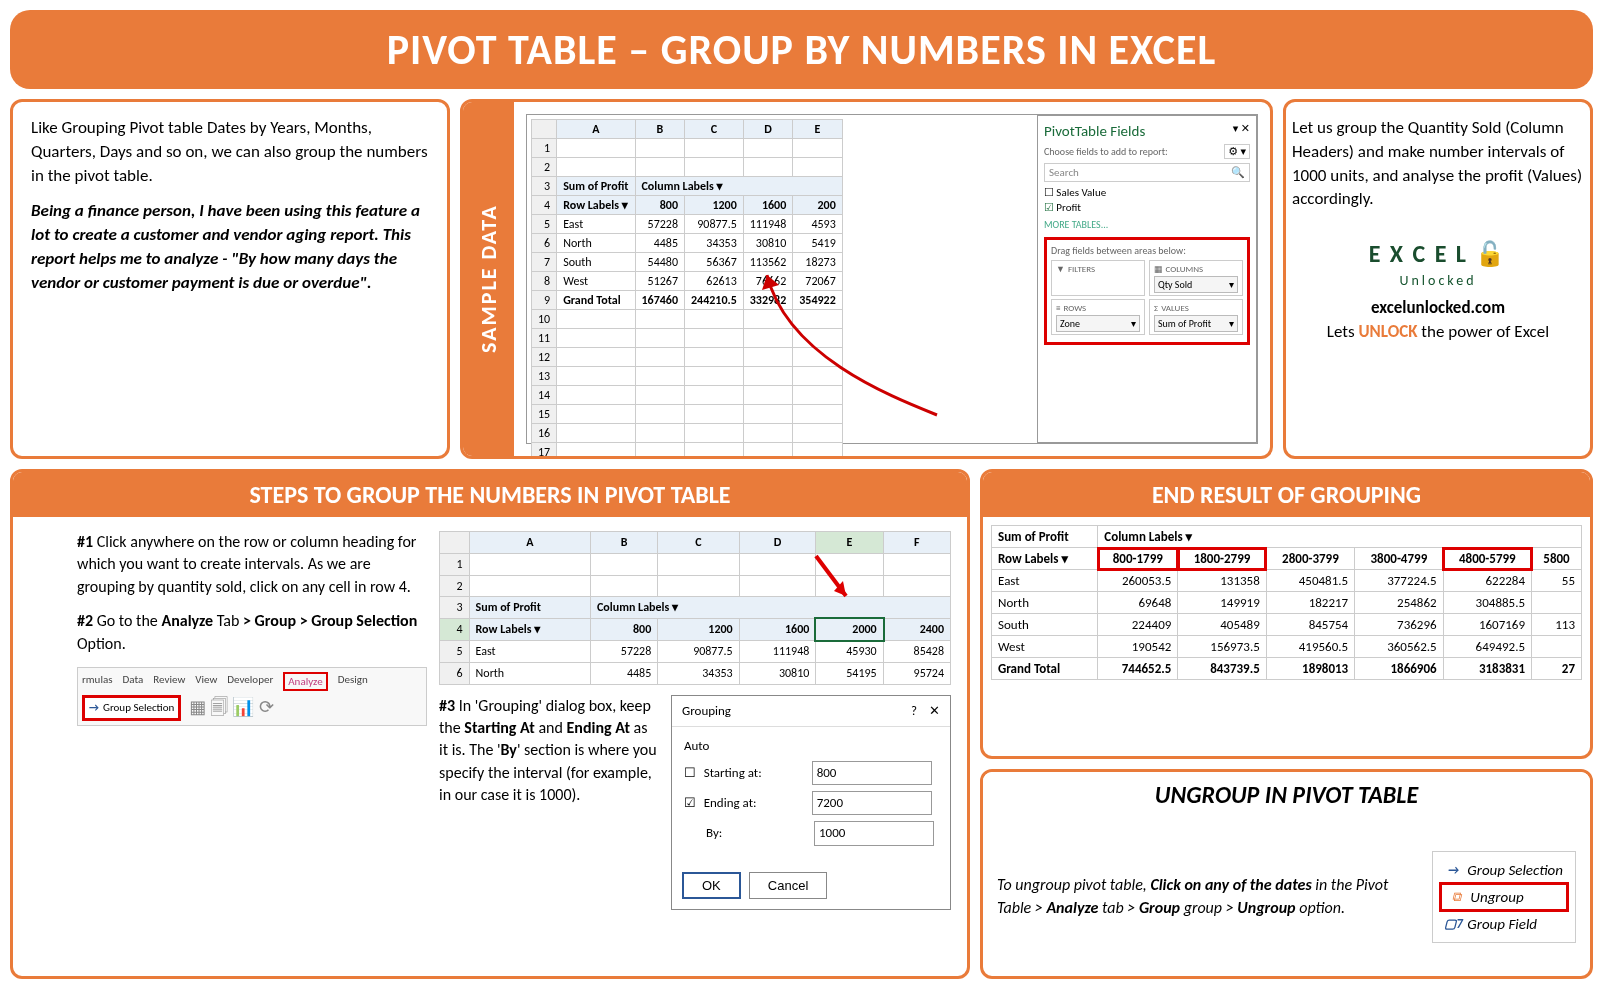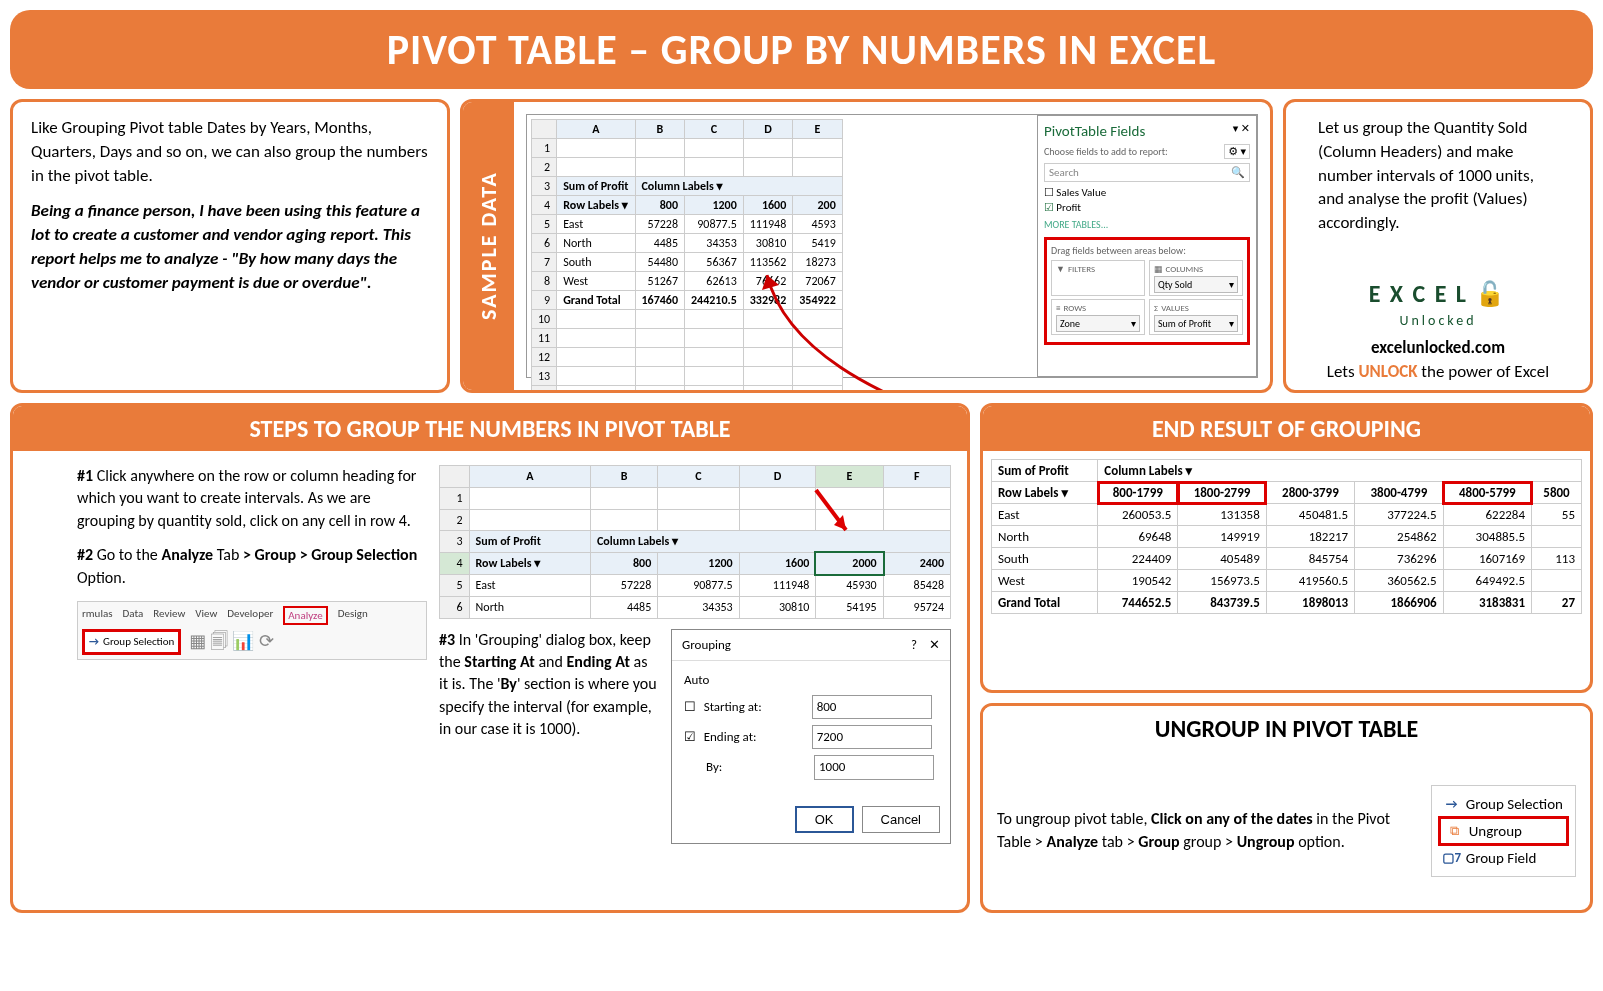--- a/index.html
+++ b/index.html
@@ -16,58 +16,58 @@
     background: #e97b3a;
     color: #fff;
     font-weight: 800;
     font-size: 42px;
     text-align: center;
     padding: 14px 0;
     border-radius: 20px;
     margin-bottom: 10px;
     letter-spacing: 1px;
   }
-  .row1 { display: flex; gap: 10px; height: 294px; margin-bottom: 10px;}
+  .row1 { display: flex; gap: 10px; height: 360px; margin-bottom: 10px;}
   .panel { border: 3px solid #e97b3a; border-radius: 12px; background: #fff; }
   .intro-panel { flex: 0 0 440px; padding: 14px 18px; font-size: 17px; line-height: 1.4;}
   .intro-panel p { margin-bottom: 12px; }
   .italic-bold { font-style: italic; font-weight: 700; }
   .sample-panel { flex: 1; display: flex; overflow: hidden;}
   .sample-tab {
     background: #e97b3a;
     color: #fff;
     font-weight: 800;
     font-size: 22px;
     writing-mode: vertical-rl;
     transform: rotate(180deg);
     text-align: center;
     padding: 10px 12px;
     letter-spacing: 2px;
   }
   .sample-body { flex: 1; display:flex; padding: 12px; gap: 8px;}
   .excel-img { flex: 1; border: 1px solid #999; background:#fff; display:flex; font-size:12px;}
-  .right-panel { flex: 0 0 310px; padding: 14px 32px; font-size: 17px; line-height: 1.4;}
-  .logo-block { text-align: center; margin-top: 42px; }
+  .right-panel { flex: 0 0 310px; padding: 14px 6px; font-size: 17px; line-height: 1.4;}
+  .logo-block { text-align: center; margin-top: 26px; }
   .logo-text { font-weight: 800; font-size: 24px; letter-spacing: 2px; color:#1a4d2e;}
   .logo-sub { font-size: 14px; color: #14532d; letter-spacing: 3px;}
   .site { font-weight:700; margin-top:6px;}
   .unlock { color: #e97b3a; font-weight: 800; }
   .row2 { display: flex; gap: 10px; height: 510px;}
   .steps-panel { flex: 0 0 960px; display: flex; flex-direction: column; overflow:hidden;}
   .panel-header { background: #e97b3a; color: #fff; font-weight: 800; font-size: 24px; text-align: center; padding: 8px 0; border-radius: 8px 8px 0 0;}
   .steps-body { flex:1; padding: 14px 16px; display:flex; gap:12px; font-size:16px; line-height:1.4;}
   .steps-col1 { flex: 0 0 350px; margin-left: 48px; }
   .steps-col2 { flex: 1; }
   .step p { margin-bottom: 12px; }
   .step-num { font-weight: 800; }
   .bold { font-weight: 700; }
   .right-col { flex: 1; display:flex; flex-direction:column; gap:10px;}
   .result-panel { flex: 0 0 290px; display:flex; flex-direction:column; overflow:hidden;}
   .result-body { flex:1; padding: 8px; font-size:13px;}
-  .ungroup-panel { flex: 1; display:flex; flex-direction:column; overflow:hidden;}
+  .ungroup-panel { flex: 1; display:flex; flex-direction:column; overflow:hidden;font-style:italic;}
   .ungroup-body { flex:1; padding: 12px 14px; display:flex; gap:10px; align-items:center;}
   .ungroup-text { flex: 1; font-size:16px; line-height:1.4;}
   .ungroup-menu { border:1px solid #ccc; padding:6px; font-size:15px;}
   .menu-item { padding:3px 6px; display:flex; align-items:center; gap:6px;}
   .menu-item.highlight { border:3px solid #d00; }
   .icon-box { width:16px; height:16px; display:inline-flex; align-items:center; justify-content:center; font-size:13px;}
   .blue-icon { color:#2b5797; font-weight:700;}
   .orange-icon { color:#e97b3a;}
   
   .xg { border-collapse:collapse; font-size:12px; }
@@ -97,21 +97,21 @@
   .ribbon-tabs .tab.active { color:#c04080; border:2px solid #d00; padding:0 3px;}
   .ribbon-body { display:flex; gap:8px; align-items:center;}
   .btn-group-sel { border:3px solid #d00; padding:2px 4px; background:#fff; display:flex; align-items:center; gap:4px;}
   
   .dialog { border:1px solid #888; background:#fff; width:280px; font-size:13px;}
   .dlg-title { display:flex; justify-content:space-between; padding:6px 10px; border-bottom:1px solid #ddd; font-weight:400;}
   .dlg-body { padding:10px 12px;}
   .dlg-row { display:flex; align-items:center; margin:6px 0; gap:8px;}
   .dlg-row label { flex:0 0 100px;}
   .dlg-input { border:1px solid #999; padding:2px 4px; width:120px; text-align:left;}
-  .dlg-btns { display:flex; justify-content:flex-end; gap:8px; padding:10px;}
+  .dlg-btns { display:flex; gap:8px; padding:10px;}
   .dlg-btn { border:1px solid #888; padding:4px 18px; background:#fff; font-size:13px;}
   .dlg-btn.primary { border:2px solid #2b5797; color:#000;}
   
   .rt { border-collapse:collapse; font-size:13px; width:100%;}
   .rt th, .rt td { border:1px solid #ccc; padding:3px 6px; text-align:right;}
   .rt .rowhead { text-align:left;}
   .rt .total { font-weight:700;}
   .rt .colhdr { text-align:center;}
   .rt .redcol { outline:3px solid #d00; outline-offset:-2px;}
 </style>

